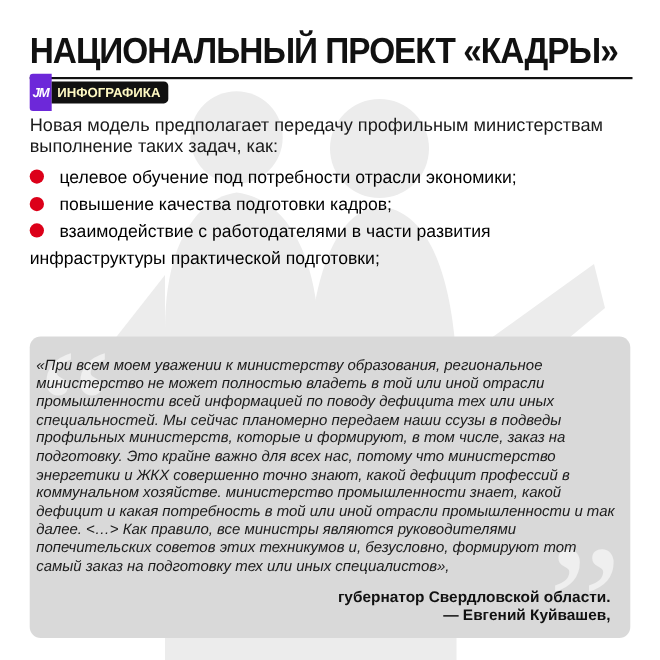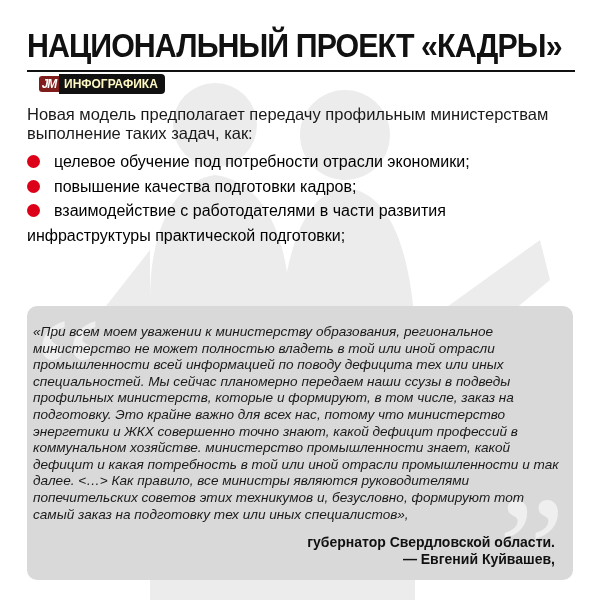--- a/index.html
+++ b/index.html
@@ -12,23 +12,23 @@
       position: absolute; left: 27px; top: 27px; width: 550px;
       font-family: "Liberation Sans", sans-serif; font-weight: bold;
       font-size: 33px; letter-spacing: -1px; color: #111; white-space: nowrap;
       transform: scaleX(0.92); transform-origin: left top;
       z-index: 2;
     }
     .title-rule { position: absolute; left: 27px; top: 70px; width: 548px; height: 2px; background: #111; z-index: 2; }
 
     .badge { position: absolute; left: 27px; top: 74px; height: 20px; display: flex; align-items: center; z-index: 2; }
     .badge-logo {
-      width: 20px; height: 16px; background: #7f1d1d; border-radius: 3px 0 0 3px;
+      width: 20px; height: 34px; background: #6d28d9; border-radius: 3px 0 0 3px;
       color: #fff; font-weight: bold; font-style: italic; font-size: 12px;
-      display: flex; align-items: center; justify-content: center; letter-spacing: -1px; margin-left: 12px;
+      display: flex; align-items: center; justify-content: center; letter-spacing: -1px;
     }
     .badge-label {
       height: 20px; background: #111; color: #fef9c3; font-weight: bold; font-size: 12px;
       padding: 0 7px 0 5px; display: flex; align-items: center; border-radius: 0 4px 4px 0;
     }
 
     .intro {
       position: absolute; left: 27px; top: 105px; width: 540px;
       font-weight: normal; font-size: 16.5px; line-height: 19px; color: #1a1a1a; z-index: 2;
     }

